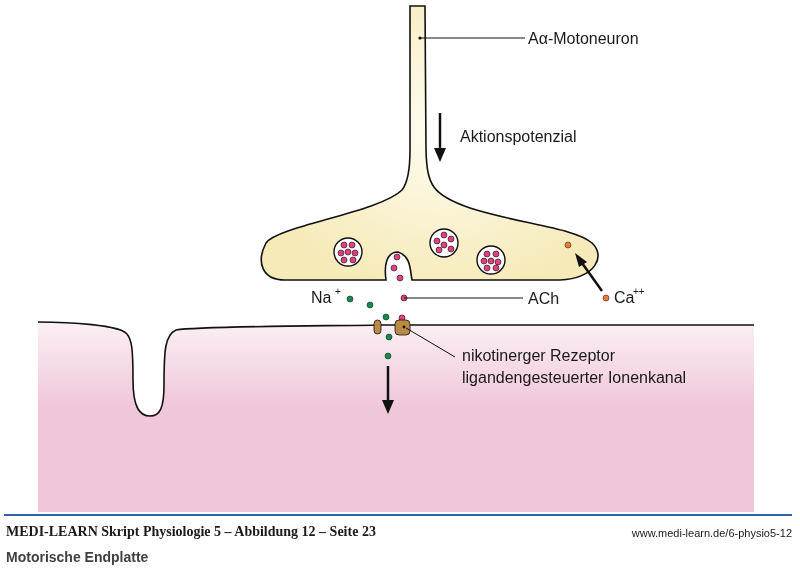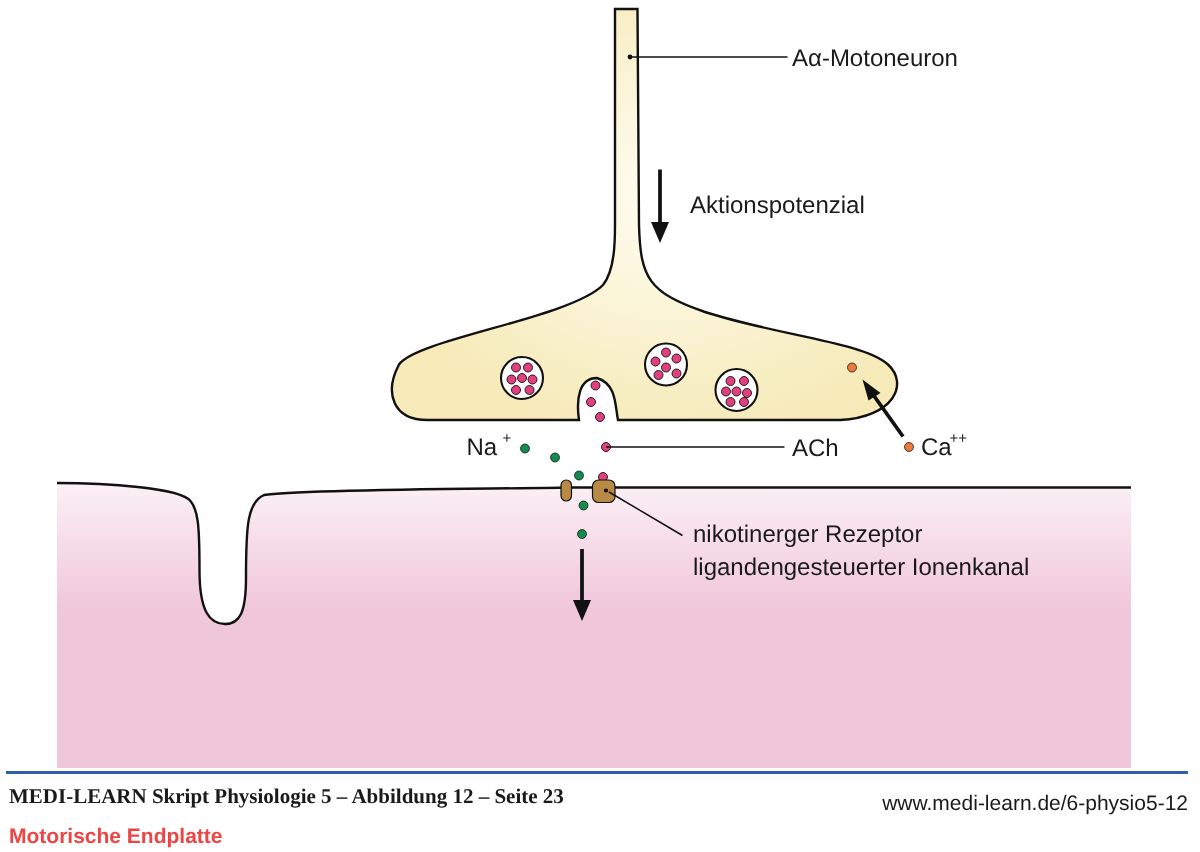--- a/index.html
+++ b/index.html
@@ -3,23 +3,23 @@
 <meta charset="utf-8">
 <style>
   html, body { margin: 0; padding: 0; background: #ffffff; }
   body { width: 800px; height: 568px; position: relative; overflow: hidden;
          font-family: "Liberation Sans", sans-serif; }
   #figure { position: absolute; left: 0; top: 0; width: 800px; height: 568px; }
   .lbl { font-family: "Liberation Sans", sans-serif; font-size: 16px; fill: #1a1a1a; }
   .footer-rule { position: absolute; left: 4px; top: 514px; width: 788px; height: 2px; background: #2f5fa8; }
   .footer-title { position: absolute; left: 6px; top: 524px; font-size: 14px; font-weight: bold; color: #1a1a1a;
                   font-family: Liberation Serif, serif; }
-  .footer-url { position: absolute; right: 8px; top: 527px; font-size: 14px; color: #1a1a1a;
+  .footer-url { position: absolute; right: 8px; top: 527px; font-size: 11px; color: #1a1a1a;
                 font-family: "Liberation Sans", sans-serif; }
-  .footer-sub { position: absolute; left: 6px; top: 549px; font-size: 14px; font-weight: bold; color: #ef4444;
+  .footer-sub { position: absolute; left: 6px; top: 549px; font-size: 14px; font-weight: bold; color: #404040;
                 font-family: "Liberation Sans", sans-serif; }
 </style>
 </head>
 <body>
 
 <svg id="figure" viewBox="0 0 800 568" xmlns="http://www.w3.org/2000/svg">
   <defs>
     <linearGradient id="muscleGrad" x1="0" y1="0" x2="0" y2="1">
       <stop offset="0" stop-color="#fbf0f5"></stop>
       <stop offset="0.45" stop-color="#f0c6da"></stop>

